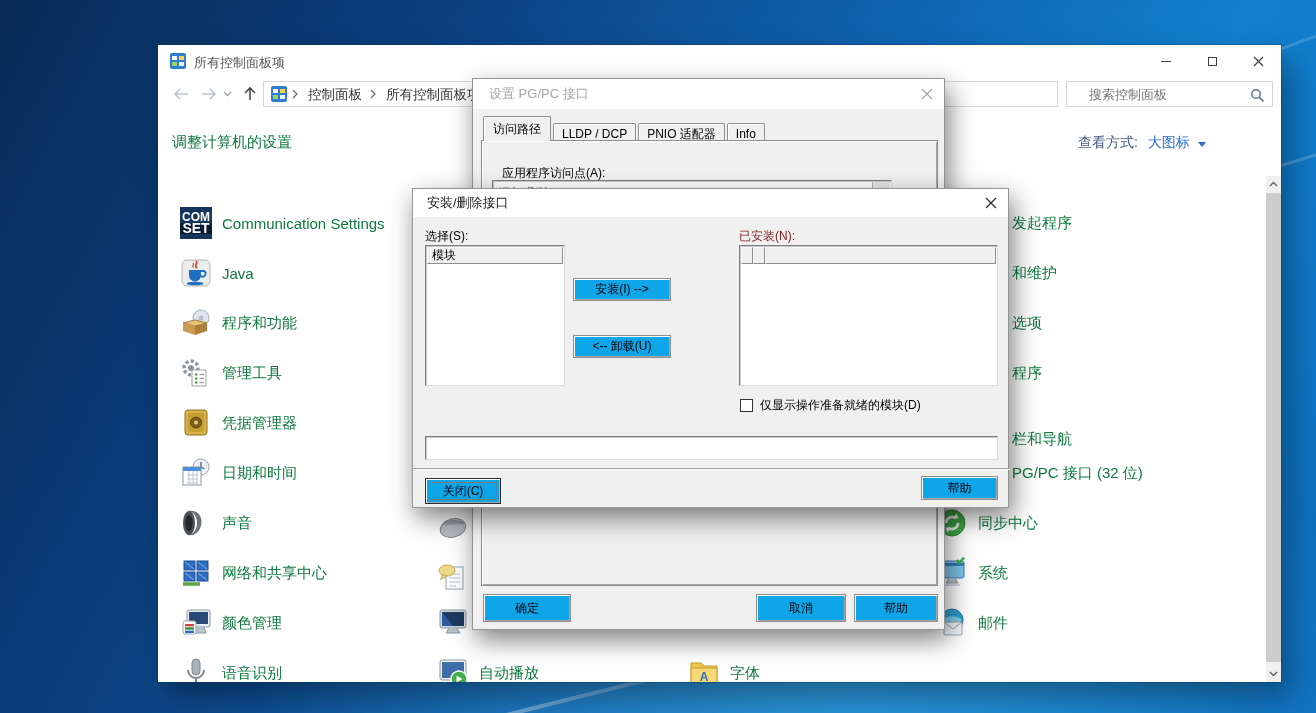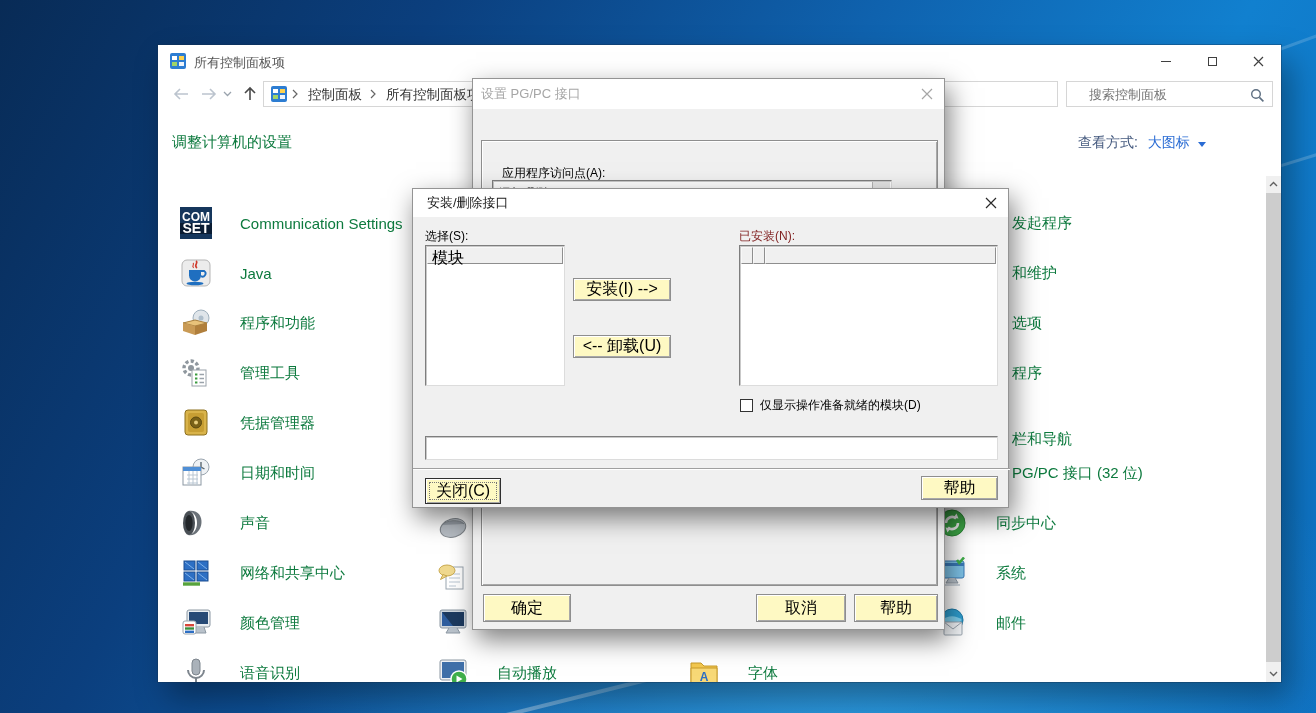--- a/index.html
+++ b/index.html
@@ -9,33 +9,33 @@
     font-family:"Liberation Sans","DejaVu Sans",sans-serif;
     background:
       radial-gradient(900px 520px at 62% 94%, rgba(64,170,232,.60), rgba(64,170,232,0) 62%),
       linear-gradient(118deg,#082b56 0%,#0b3f7e 26%,#0f62ae 52%,#1180cf 74%,#0d6fc0 100%);
   }
   .beam{position:absolute;height:3px;background:linear-gradient(90deg,transparent,rgba(255,255,255,.35),transparent);pointer-events:none}
   .abs{position:absolute}
   .win{position:absolute;left:158px;top:45px;width:1123px;height:637px;background:#fff;overflow:hidden;
        box-shadow:0 0 0 1px rgba(20,50,80,.35), 10px 16px 30px rgba(0,0,0,.35)}
   .cpitem{position:absolute;display:flex;align-items:center}
-  .cpitem .lbl{font-size:15px;color:#0d7a3e;margin-left:28px;white-space:nowrap}
+  .cpitem .lbl{font-size:15px;color:#0d7a3e;margin-left:10px;white-space:nowrap}
   .icon32{width:32px;height:32px;flex:0 0 32px}
   .frag{position:absolute;font-size:15px;color:#0d7a3e;white-space:nowrap;line-height:20px}
   
   .dlg{position:absolute;background:#f0f0f0;border:1px solid #949494}
   .dlg-shadow{box-shadow:4px 10px 24px rgba(0,0,0,.5)}
   .dtitle{position:absolute;left:0;top:0;right:0;background:#fff;display:flex;align-items:center}
-  .xbtn{position:absolute;background:#fef9c3;border:1px solid #8e8e8e;display:flex;align-items:center;justify-content:center;
-        font-size:16px;color:#000;box-shadow:inset 1px 1px 0 #fff, inset -1px -1px 0 #a8a8a8;white-space:nowrap}
+  .xbtn{position:absolute;background:#0ea5e9;border:1px solid #8e8e8e;display:flex;align-items:center;justify-content:center;
+        font-size:12px;color:#000;box-shadow:inset 1px 1px 0 #fff, inset -1px -1px 0 #a8a8a8;white-space:nowrap}
   .xbtn.default{border:1px solid #2f2f2f}
   .focusrect{position:absolute;left:3px;top:3px;right:3px;bottom:3px;border:1px dotted #777}
   .sunken{background:#fff;border:1px solid;border-color:#7e7e7e #dcdcdc #dcdcdc #7e7e7e;box-shadow:inset 1px 1px 0 #c9c9c9}
-  .hdrcell{background:#f0f0f0;border:1px solid;border-color:#f8f8f8 #8e8e8e #8e8e8e #f8f8f8;font-size:16px;display:flex;align-items:flex-start}
+  .hdrcell{background:#f0f0f0;border:1px solid;border-color:#f8f8f8 #8e8e8e #8e8e8e #f8f8f8;font-size:12px;display:flex;align-items:center}
   .tab{height:21px;padding:0 8px;display:flex;align-items:center;font-size:12px;background:#f0f0f0;
        border:1px solid #8e8e8e;border-bottom:none;border-radius:2px 2px 0 0;box-shadow:inset 1px 1px 0 #fff;
        margin-right:2px;position:relative;top:3px}
   .tab.active{top:0;height:25px;z-index:3;padding:0 9px}
   .navglyph{display:flex;align-items:center;justify-content:center}
   .scroll-track{position:absolute;background:#f0f0f0}
   .scroll-thumb{position:absolute;background:#cdcdcd}
   .ctrlbtn{position:absolute;top:0;width:46px;height:32px;display:flex;align-items:center;justify-content:center}
   .sep-groove{background:linear-gradient(#9f9f9f 50%,#ffffff 50%)}
 </style>
@@ -362,28 +362,34 @@
     <div class="abs navglyph" style="left:0;top:490px;width:15px;height:16px">
       <svg width="9" height="6" viewBox="0 0 9 6">
           <path d="M1 1l3.5 3.5L8 1" fill="none" stroke="#606060" stroke-width="1.4"></path>
         </svg>
     </div>
   </div>
 </div>
 
 <div class="dlg dlg-shadow" style="left:472px;top:78px;width:473px;height:552px;z-index:10">
   <div class="dtitle" style="height:30px">
-    <span style="margin-left:8px;font-size:13px;color:#a6a6a6">设置 PG/PC 接口</span>
+    <span style="margin-left:16px;font-size:13px;color:#a6a6a6">设置 PG/PC 接口</span>
     <span class="abs navglyph" style="left:446px;top:8px;width:16px;height:14px">
       <svg width="12" height="12" viewBox="0 0 12 12">
           <path d="M1 1l10 10M11 1L1 11" stroke="#a6a6a6" stroke-width="1.2"></path>
         </svg>
     </span>
   </div>
 
+  <div class="abs" style="left:10px;top:37px;display:flex;align-items:flex-end;height:25px">
+    <div class="tab active">访问路径</div>
+    <div class="tab">LLDP / DCP</div>
+    <div class="tab">PNIO 适配器</div>
+    <div class="tab">Info</div>
+  </div>
 
   <div class="abs" style="left:8px;top:61px;width:457px;height:446px;background:#f0f0f0;border:1px solid #8e8e8e;box-shadow:inset 1px 1px 0 #fff,inset -1px -1px 0 #a8a8a8">
     <span class="abs" style="left:20px;top:24px;font-size:12px;color:#000">应用程序访问点(A):</span>
     <div class="abs sunken" style="left:10px;top:39px;width:400px;height:22px">
       <span style="position:absolute;left:6px;top:4px;font-size:12px;color:#000;white-space:nowrap">添加/删除</span>
       <span class="abs navglyph" style="right:1px;top:1px;width:18px;height:18px;background:#e6e6e6;border-left:1px solid #b5b5b5">
         <svg width="8" height="5" viewBox="0 0 8 5">
             <path d="M0 0l4 5 4-5z" fill="#505050"></path>
           </svg>
       </span>

